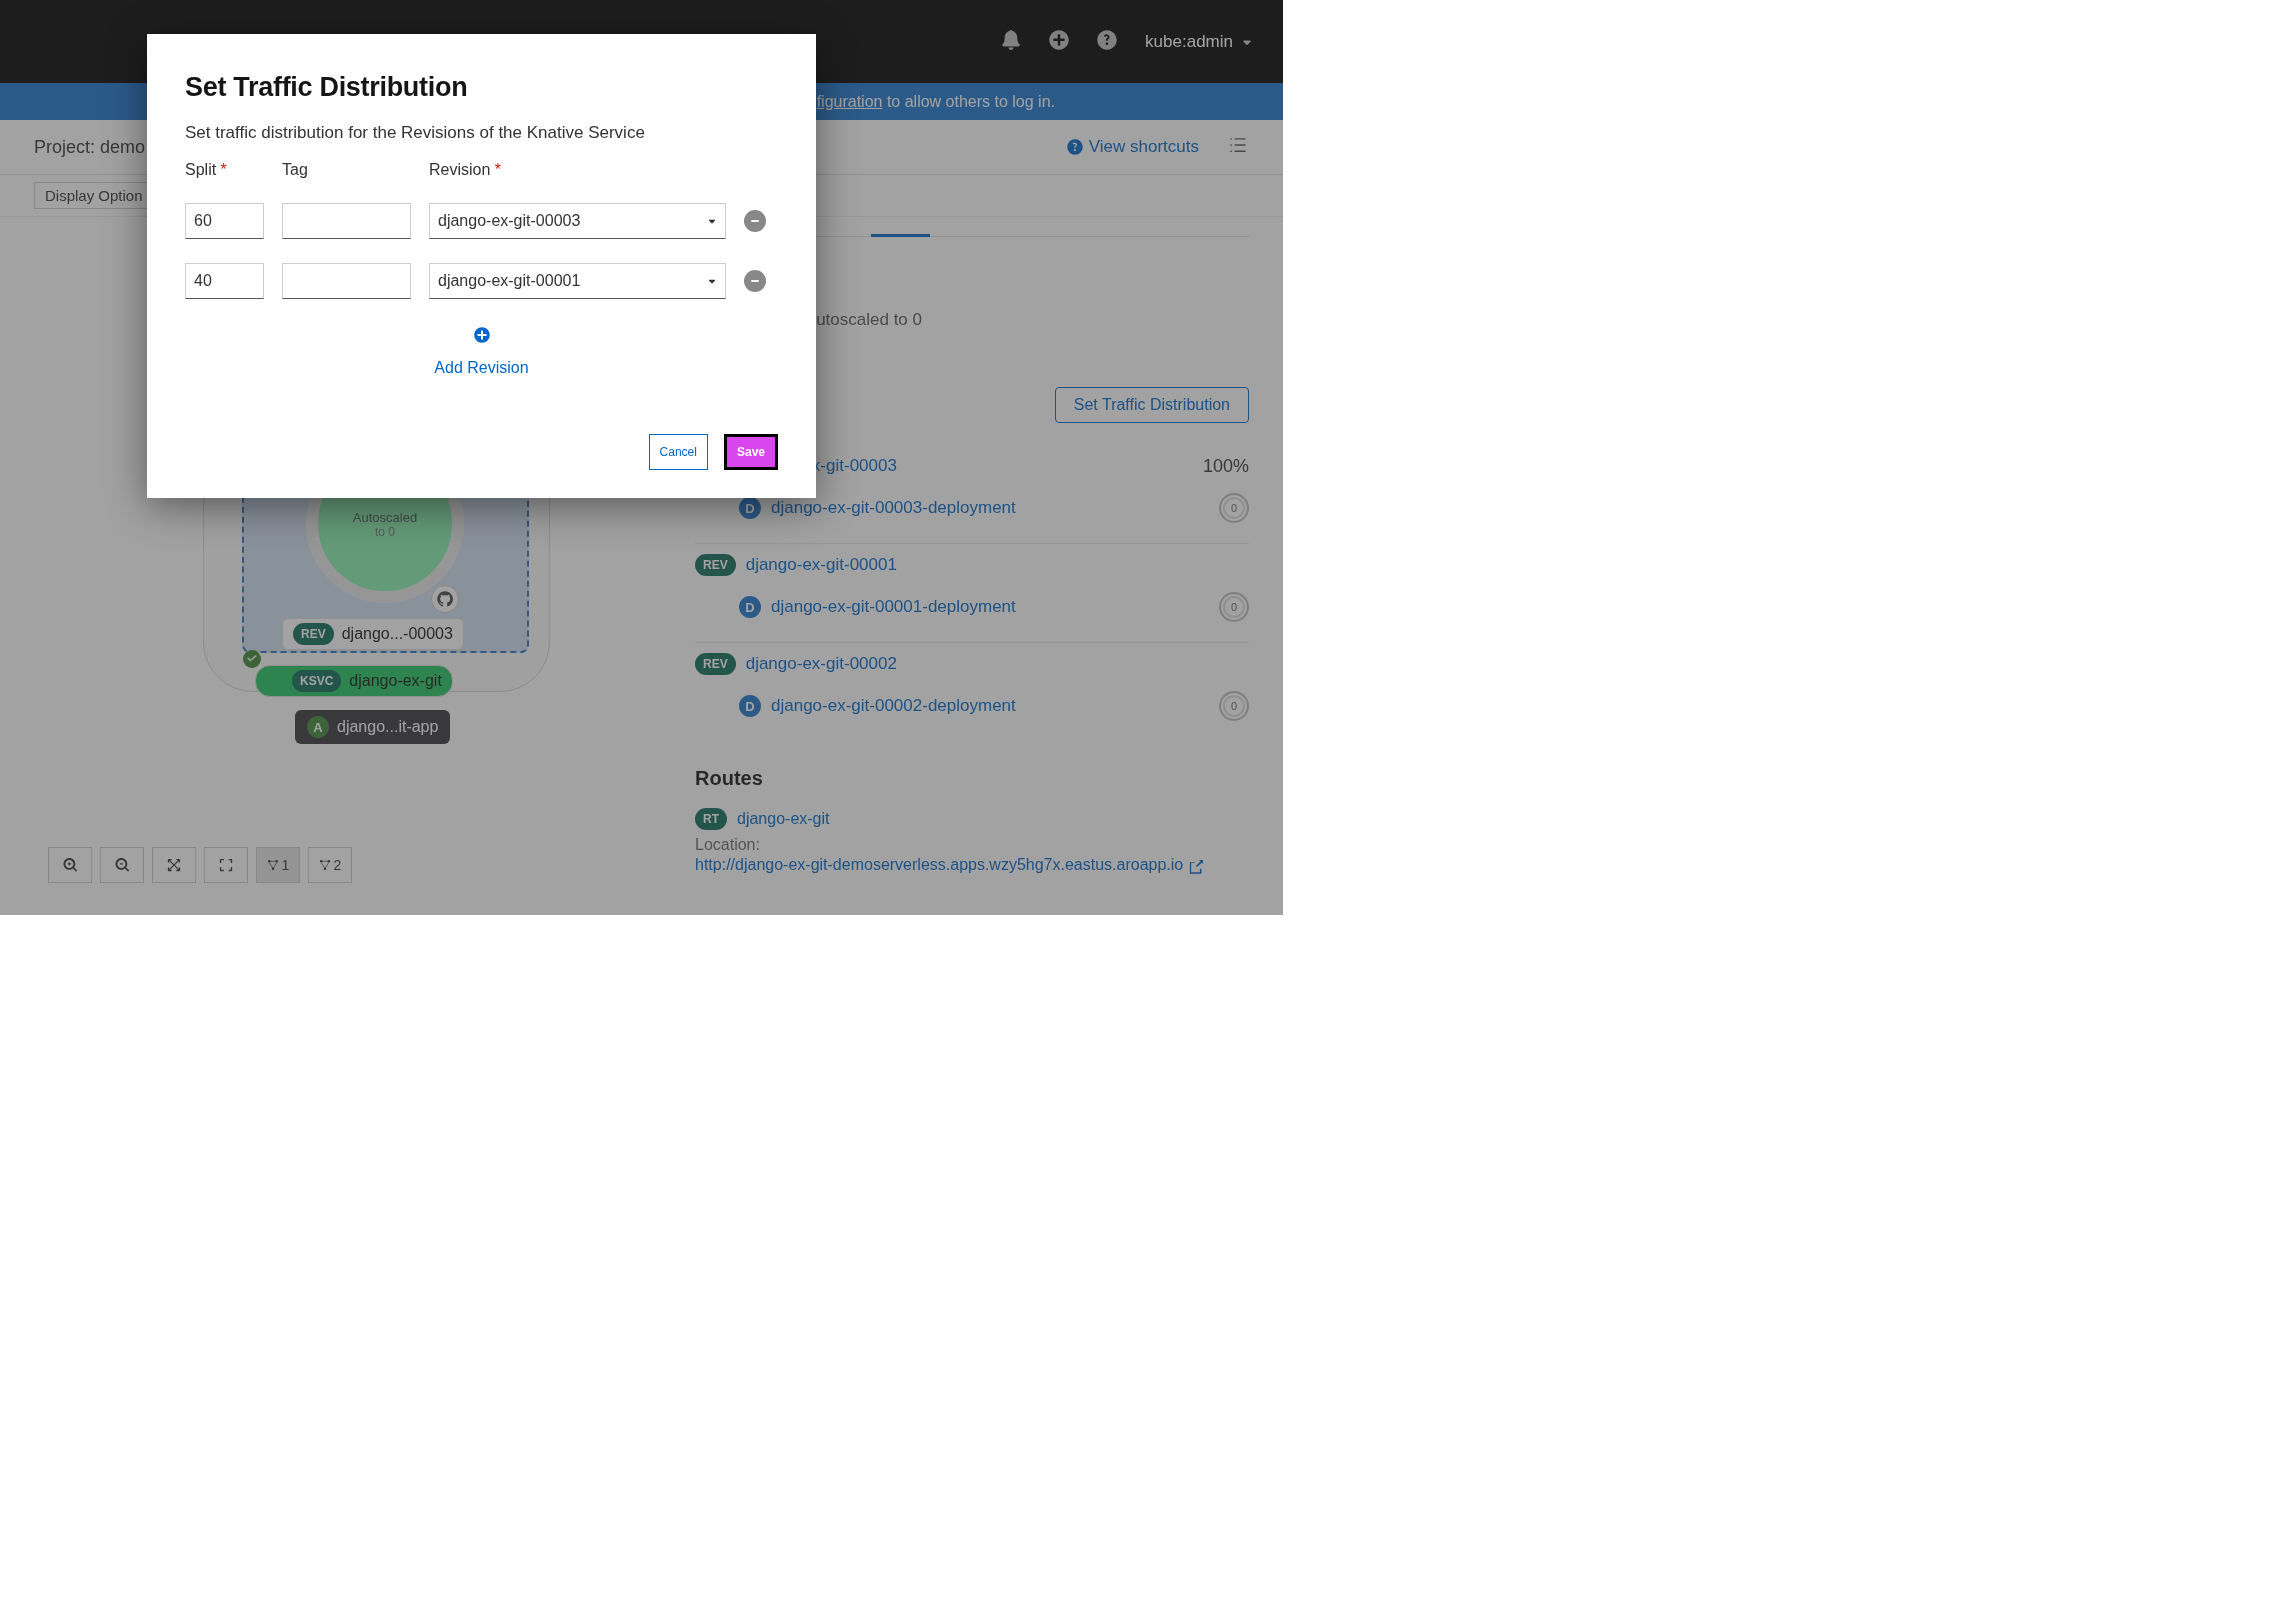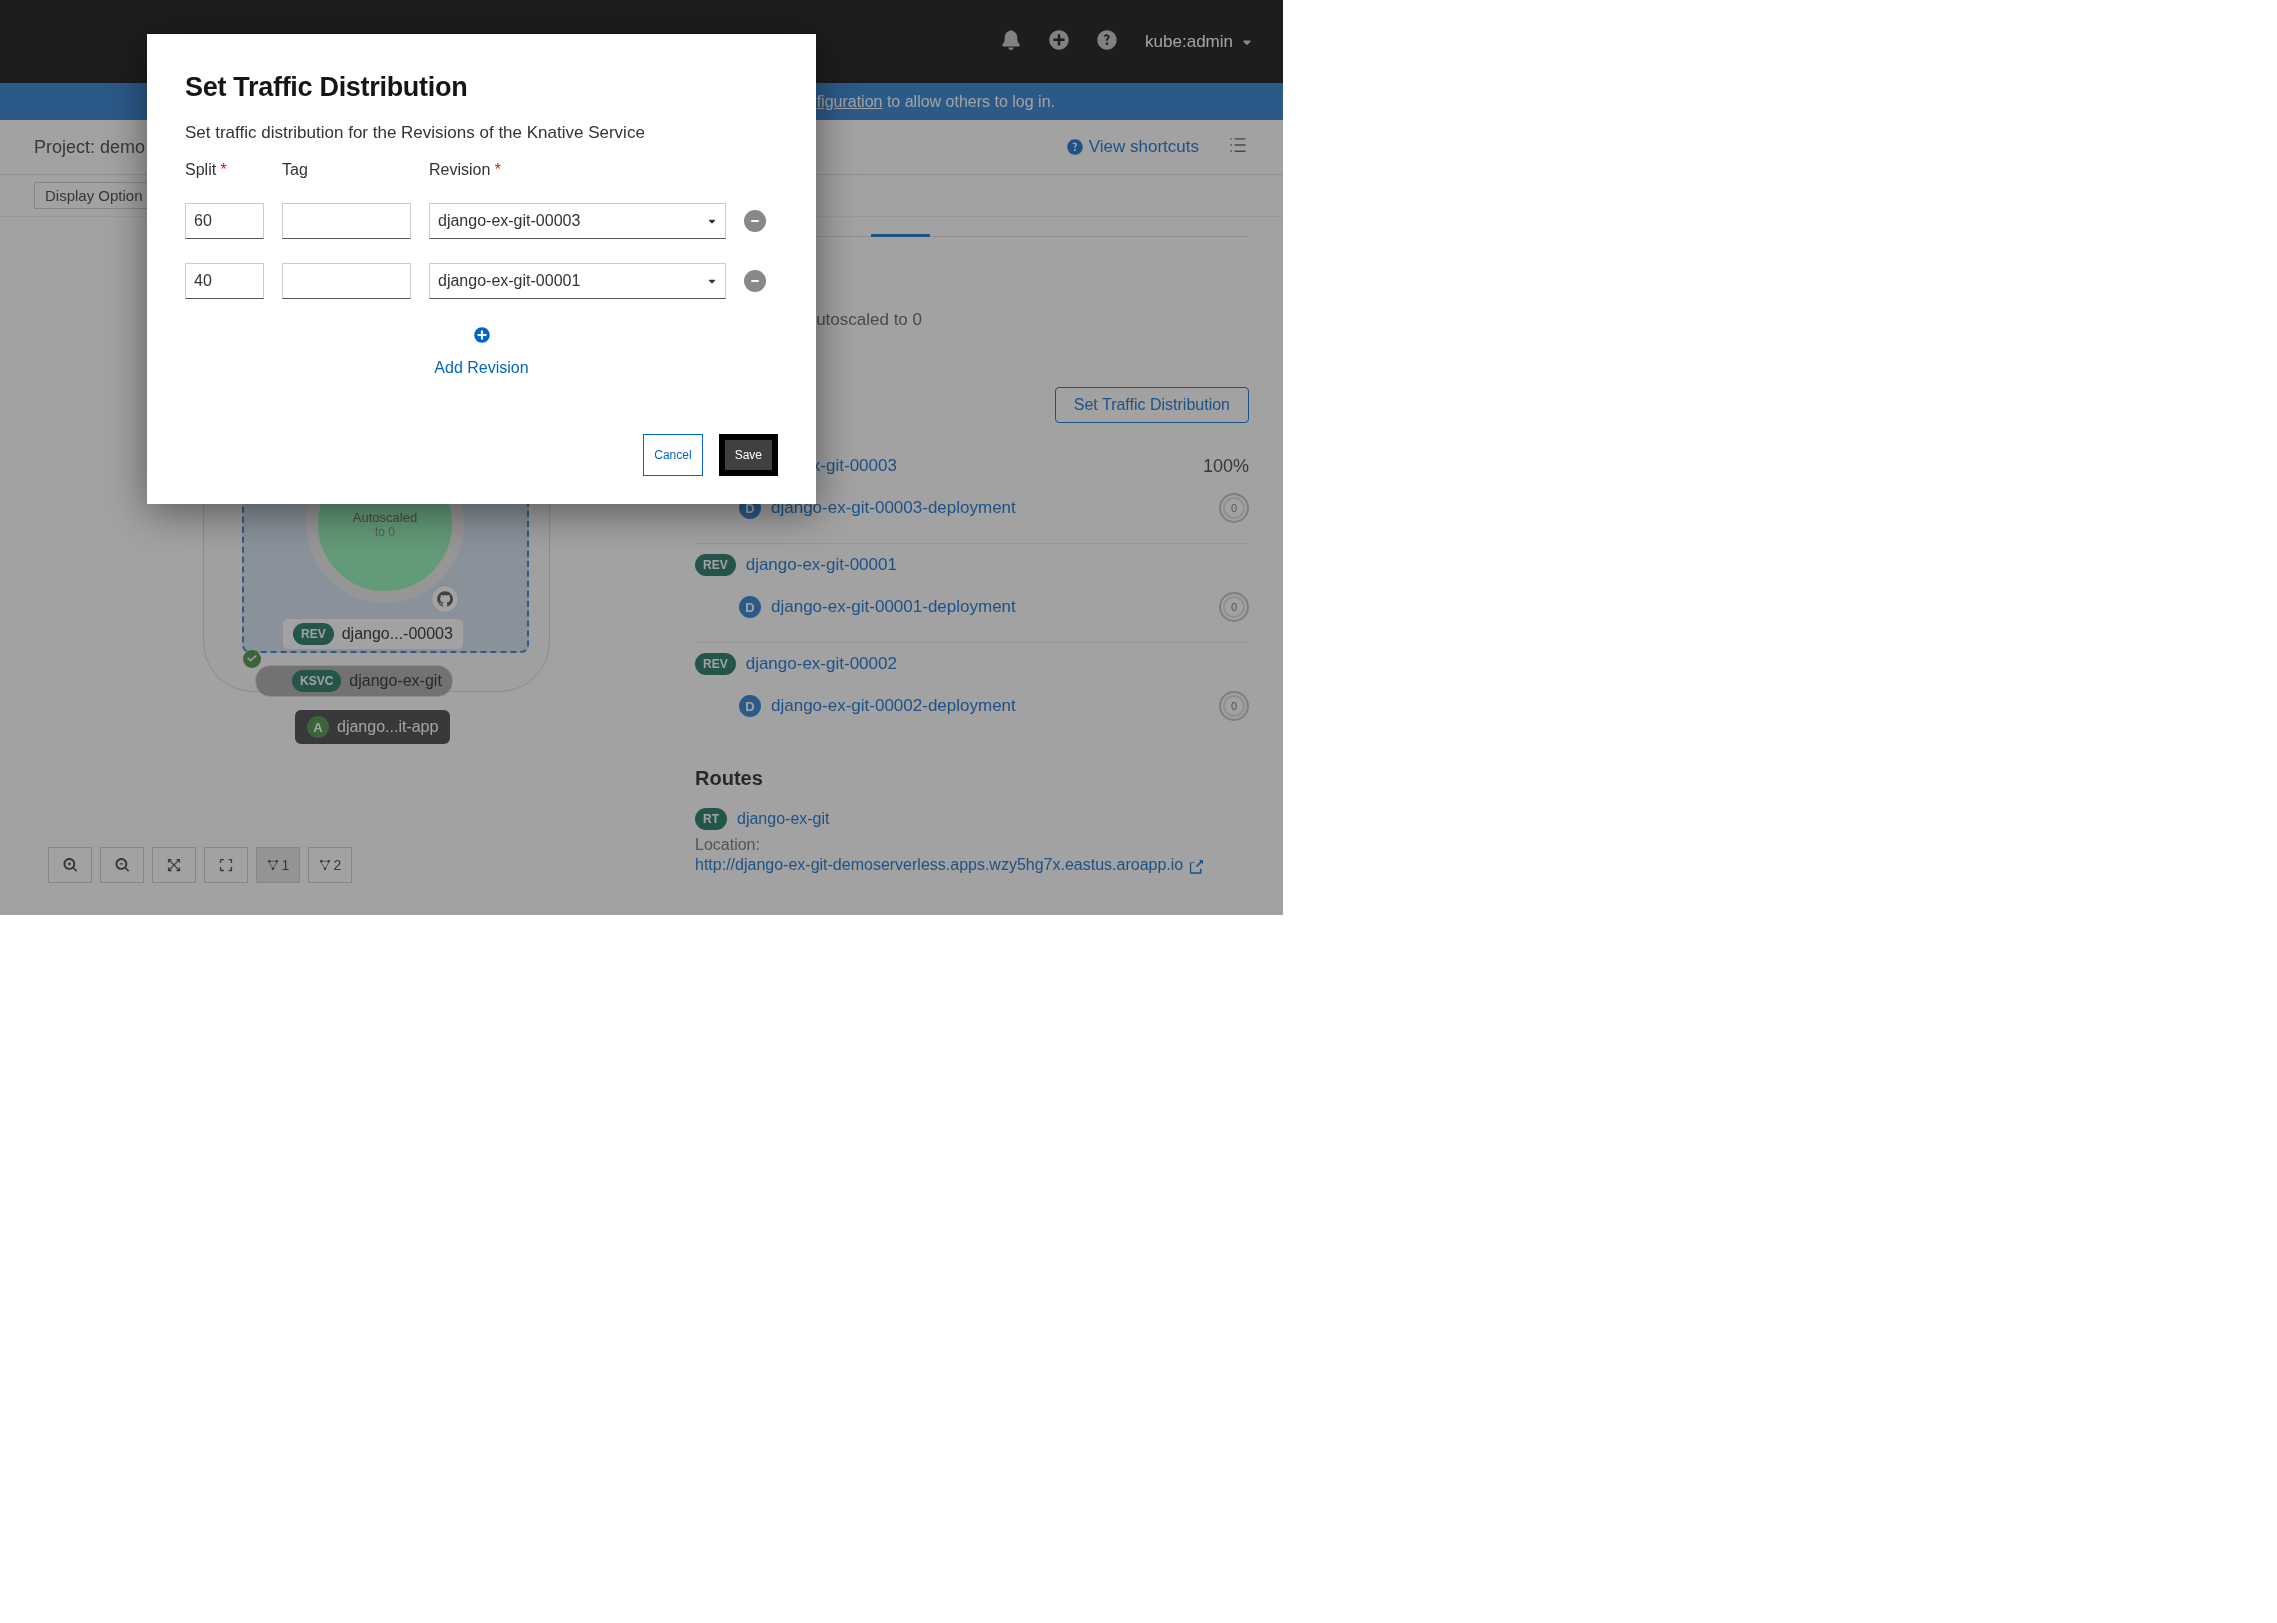--- a/index.html
+++ b/index.html
@@ -77,21 +77,21 @@
     font-size: 13px; color: #555;
   }
   .circle .as1 { font-size: 13px; }
   .circle .as2 { font-size: 12px; color: #777; }
   .gh-badge {
     position: absolute; top: 170px; left: 243px; width: 28px; height: 28px;
     background: #fff; border: 1px solid #ccc; border-radius: 50%;
     display: flex; align-items: center; justify-content: center;
   }
   .rev-pill-row { position: absolute; top: 203px; left: 94px; display: flex; align-items: center; gap: 8px; background: #fff; border: 1px solid #ddd; border-radius: 6px; padding: 4px 10px; }
-  .ksvc-pill-row { position: absolute; top: 250px; left: 67px; display: flex; align-items: center; gap: 8px; background: #a3a3a3; border: 1px solid #ddd; border-radius: 15px; padding: 4px 10px; }
+  .ksvc-pill-row { position: absolute; top: 250px; left: 67px; display: flex; align-items: center; gap: 8px; background: #22c55e; border: 1px solid #ddd; border-radius: 15px; padding: 4px 10px; }
   .app-pill-row { position: absolute; top: 295px; left: 107px; display: flex; align-items: center; gap: 8px; background: #36373a; color: #fff; border-radius: 6px; padding: 6px 12px; }
   .green-check { position: absolute; top: 235px; left: 55px; width: 18px; height: 18px; background: #3e8635; border-radius: 50%; display: flex; align-items: center; justify-content: center; }
   .kn-mark { position: absolute; top: 249px; left: 67px; width: 22px; height: 22px; background: #1b76d0; border-radius: 50%; display:flex;align-items:center;justify-content:center;color:#fff;font-size:11px;font-weight:bold;border:2px solid #fff;}
 
   
   .rc-tabs { border-bottom: 1px solid #ddd; height: 20px; margin-top: 0; position: relative; }
   .rc-tabs::after { content:""; position:absolute; left: 176px; width: 59px; bottom:-1px; border-bottom: 3px solid #06c; }
 
   .rc-autoscaled { font-size: 17px; color: #555; margin-top: 73px; text-align: right; padding-right: 327px; }
 
@@ -149,21 +149,21 @@
   .fld.select svg { width: 10px; height: 10px; fill: #333; }
   .remove-btn {
     width: 22px; height: 22px; border-radius: 50%; background: #888; color: #fff;
     display: flex; align-items: center; justify-content: center; cursor: pointer;
   }
   .add-rev { display: flex; align-items: center; gap: 16px; margin-top: 28px; color: #06c; font-size: 16px; cursor: pointer; flex-direction: column; }
   .add-rev svg { width: 16px; height: 16px; fill: #06c; }
   .modal-actions { display: flex; gap: 16px; justify-content: flex-end; margin-top: 57px; }
   .btn { padding: 8px 10px; font-size: 12px; border-radius: 0; cursor: pointer; }
   .btn-sec { background: #fff; color: #06c; border: 1px solid #06c; }
-  .btn-pri { background: #404040; color: #fff; border: 6px solid #000000; }
+  .btn-pri { background: #d946ef; color: #fff; border: 3px solid #000000; font-weight: bold; }
 </style>
 </head>
 <body>
 
 <div class="root">
   <div class="page">
 
     <div class="header">
       <span>
         <svg class="icon" viewBox="0 0 448 512">

